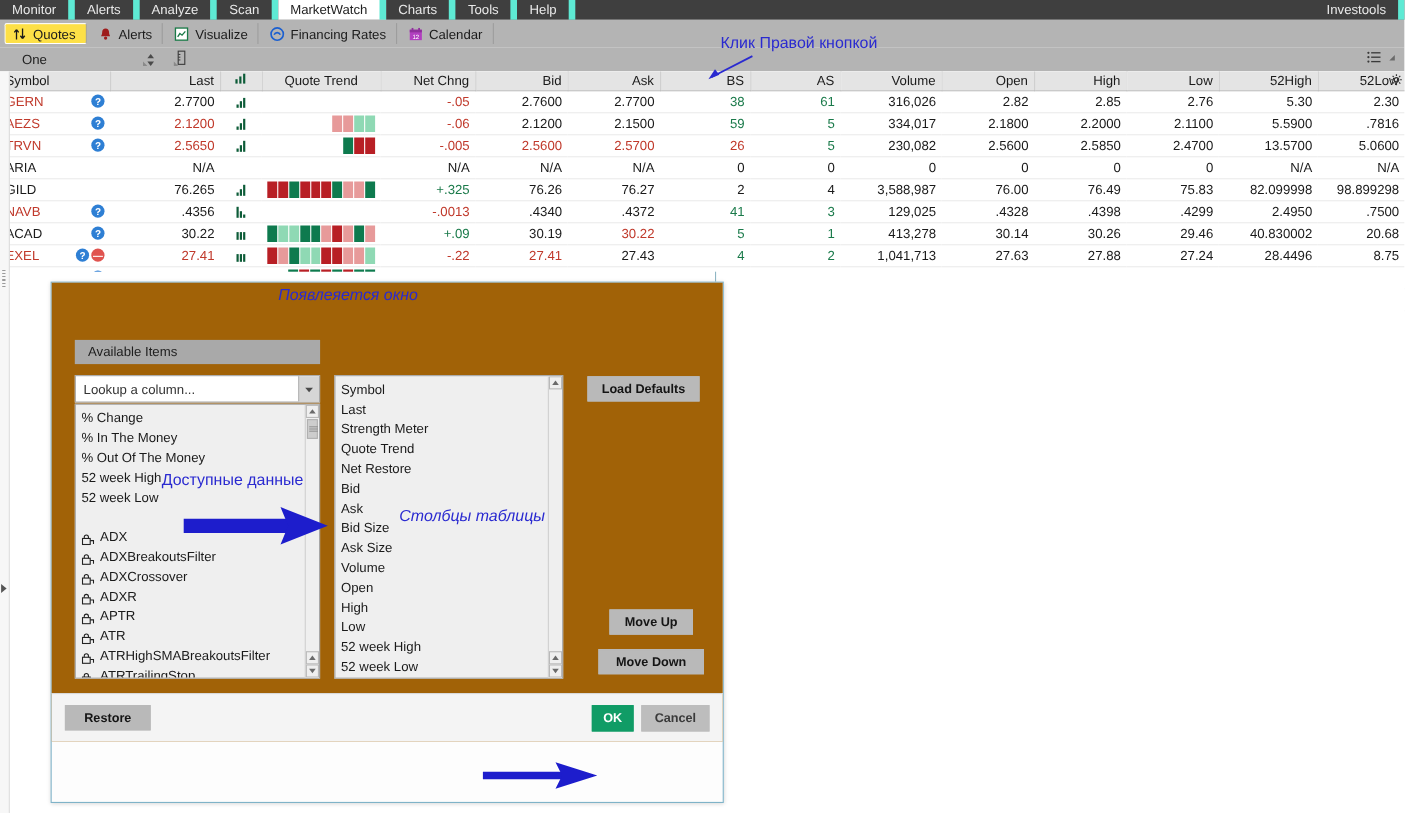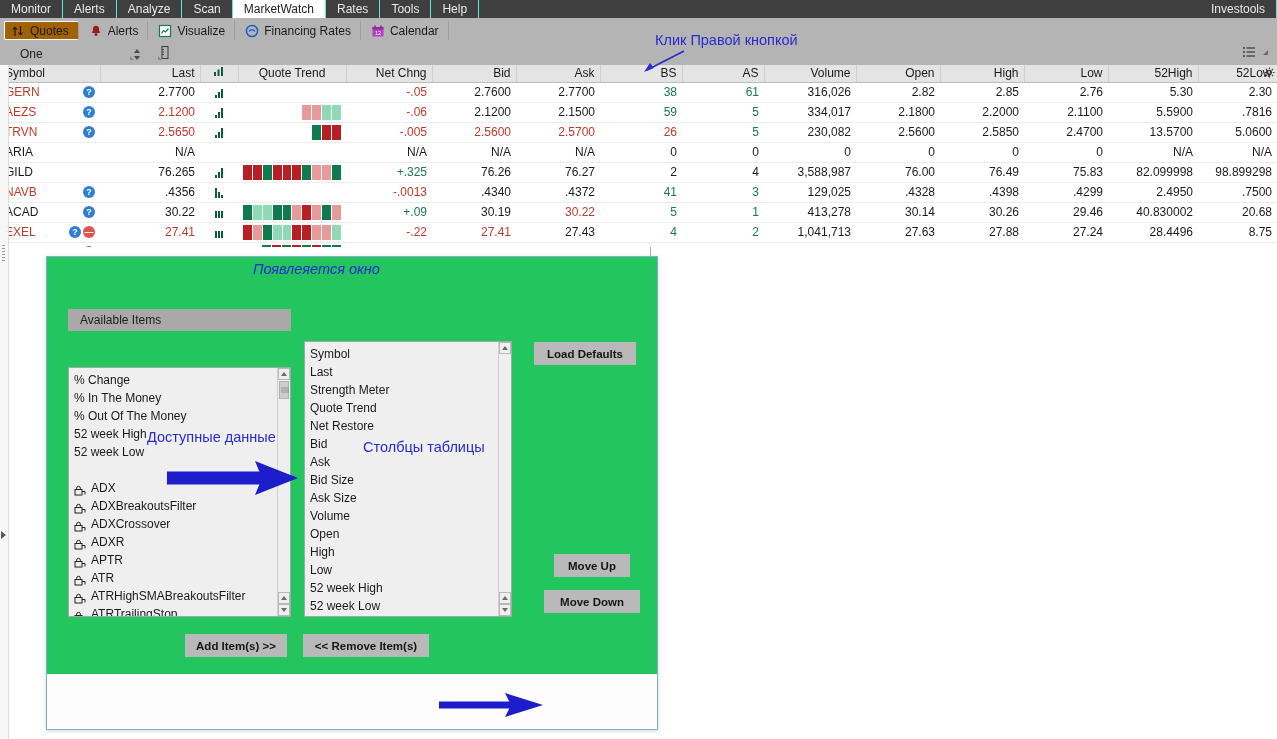--- a/index.html
+++ b/index.html
@@ -16,37 +16,37 @@
 
   
   .menubar {
     position:absolute; left:0; top:0; width:1277px; height:18px;
     background:#3f3f3f; color:#e6e6e6;
     display:flex; align-items:stretch;
   }
   .menubar .mi {
     padding:0 11px; display:flex; align-items:center;
     font-size:12px; color:#e9e9e9; white-space:nowrap;
-    border-right:1px solid #5eead4;
+    border-right:6px solid #5eead4;
   }
   .menubar .mi.active { background:#ffffff; color:#222; }
   .menubar .spacer { flex:1; }
 
   
   .toolbar {
     position:absolute; left:0; top:18px; width:1277px; height:25px;
     background:#b4b4b4; display:flex; align-items:center;
   }
   .tb-item {
     display:flex; align-items:center; gap:5px;
     height:19px; padding:0 9px 0 6px; margin-left:4px;
     font-size:12px; color:#1b1b1b; white-space:nowrap;
     border-right:1px solid #9d9d9d;
   }
-  .tb-item.selected { background:#a16207; border:1px solid #ffffff; border-radius:2px; border-right:1px solid #9d9d9d; }
+  .tb-item.selected { background:#fde047; border:1px solid #ffffff; border-radius:2px; border-right:1px solid #9d9d9d; }
   .tb-ico { width:14px; height:14px; display:inline-block; position:relative; flex:0 0 14px; }
 
   
   .selrow {
     position:absolute; left:0; top:43px; width:1277px; height:22px;
     background:#b4b4b4; display:flex; align-items:center;
   }
   .selrow .sel-label { margin-left:20px; font-size:12px; color:#222; }
   .selrow .spin { margin-left:86px; width:16px; height:18px; position:relative; }
   .selrow .ruler { margin-left:12px; }
@@ -103,21 +103,21 @@
   .dlg {
     position:absolute; left:46px; top:256px; width:612px; height:474px;
     background:#fdfdfd; border:1px solid #7fb3c8; box-shadow:0 1px 4px rgba(0,0,0,.18);
   }
   .dlg-title {
     height:27px; background:#fdfdfd; border-bottom:1px solid #e4e4e4;
     display:flex; align-items:center; padding:0 6px 0 9px;
   }
   .dlg-title .t { font-size:12px; color:#1a1a1a; }
   .dlg-close { margin-left:auto; width:22px; height:22px; display:flex; align-items:center; justify-content:center; font-size:15px; color:#333; }
-  .dlg-body { position:relative; height:417px; background:#22c55e; }
+  .dlg-body { position:relative; height:417px; background:#a16207; }
   .dlg-foot {
     position:absolute; left:0; bottom:0; width:610px; height:44px;
     background:#f4f4f4; border-top:1px solid #d9d9d9;
     display:flex; align-items:center; padding:0 12px;
   }
 
   .panel-hdr {
     position:absolute; height:22px; background:#a9a9a9; color:#1d1d1d;
     font-size:12px; display:flex; align-items:center; padding-left:12px;
   }
@@ -155,21 +155,21 @@
 <body>
 
 <div id="app">
 
   <div class="menubar">
     <div class="mi">Monitor</div>
     <div class="mi">Alerts</div>
     <div class="mi">Analyze</div>
     <div class="mi">Scan</div>
     <div class="mi active">MarketWatch</div>
-    <div class="mi">Rates</div>
+    <div class="mi">Charts</div>
     <div class="mi">Tools</div>
     <div class="mi">Help</div>
     <div class="spacer"></div>
     <div class="mi">Investools</div>
   </div>
 
   <div class="toolbar">
 
     <div class="tb-item selected">
       <span class="tb-ico">
@@ -702,20 +702,28 @@
   <div class="ws-vline"></div>
 
   <div class="dlg">
 
 
     <div class="dlg-body">
 
       <div class="panel-hdr" style="left:21px; top:52px; width:223px;">Available Items</div>
 
 
+      <div class="combo" style="left:21px; top:84px; width:223px; height:25px;">
+        <span>Lookup a column...</span>
+        <span class="arrow">
+          <svg width="10" height="10" viewBox="0 0 10 10">
+              <path d="M1.5 3.5 L8.5 3.5 L5 7.5 Z" fill="#4a4a4a"></path>
+            </svg>
+        </span>
+      </div>
 
       <div class="list-box" style="left:21px; top:110px; width:223px; height:250px;">
         <div class="list-inner" id="avail-list">
             <div class="li">
               <span>% Change</span>
             </div>
             <div class="li">
               <span>% In The Money</span>
             </div>
             <div class="li">
@@ -877,38 +885,45 @@
       <div class="btn" style="position:absolute; left:487px; top:85px; width:102px; height:23px;">Load Defaults</div>
 
       <div class="btn" style="position:absolute; left:507px; top:297px; width:76px; height:23px;">Move Up</div>
 
       <div class="btn" style="position:absolute; left:497px; top:333px; width:96px; height:23px;">Move Down</div>
 
       <div class="btn" style="position:absolute; left:138px; top:377px; width:102px; height:23px;">Add Item(s) &gt;&gt;</div>
 
       <div class="btn" style="position:absolute; left:256px; top:377px; width:126px; height:23px;">&lt;&lt; Remove Item(s)</div>
 
+      <div class="dlg-foot">
+        <div class="btn" style="width:78px; height:23px;">Restore</div>
+        <div style="margin-left:auto; display:flex; gap:7px;">
+          <div class="btn ok" style="width:38px; height:24px;">OK</div>
+          <div class="btn cancel" style="width:62px; height:24px;">Cancel</div>
+        </div>
+      </div>
 
     </div>
   </div>
 
   <div class="anno" style="left:655px; top:32px;">Клик Правой кнопкой</div>
   <svg class="anno-arrow" style="left:638px; top:49px;" width="50" height="24" viewBox="0 0 50 24">
     <path d="M46 2 L9 21" stroke="#2a2ad0" stroke-width="1.6" fill="none"></path>
     <path d="M6 23 L16 19 L12 14 Z" fill="#2a2ad0"></path>
   </svg>
 
   <div class="anno" style="left:253px; top:261px;font-style:italic;">Появлеяется окно</div>
 
   <div class="anno" style="left:147px; top:429px;">Доступные данные</div>
   <svg class="anno-arrow" style="left:165px; top:457px;" width="135" height="42" viewBox="0 0 135 42">
     <path d="M2 21 L100 21" stroke="#1d1dcc" stroke-width="13" fill="none"></path>
     <path d="M90 4 L133 21 L90 38 L97 21 Z" fill="#1d1dcc"></path>
   </svg>
 
-  <div class="anno" style="left:363px; top:439px;">Столбцы таблицы</div>
+  <div class="anno" style="left:363px; top:462px;font-style:italic;">Столбцы таблицы</div>
 
   <svg class="anno-arrow" style="left:437px; top:690px;" width="108" height="30" viewBox="0 0 108 30">
     <path d="M2 15 L76 15" stroke="#1d1dcc" stroke-width="7" fill="none"></path>
     <path d="M68 3 L106 15 L68 27 L74 15 Z" fill="#1d1dcc"></path>
   </svg>
 
 </div>
 
 </body></html>

